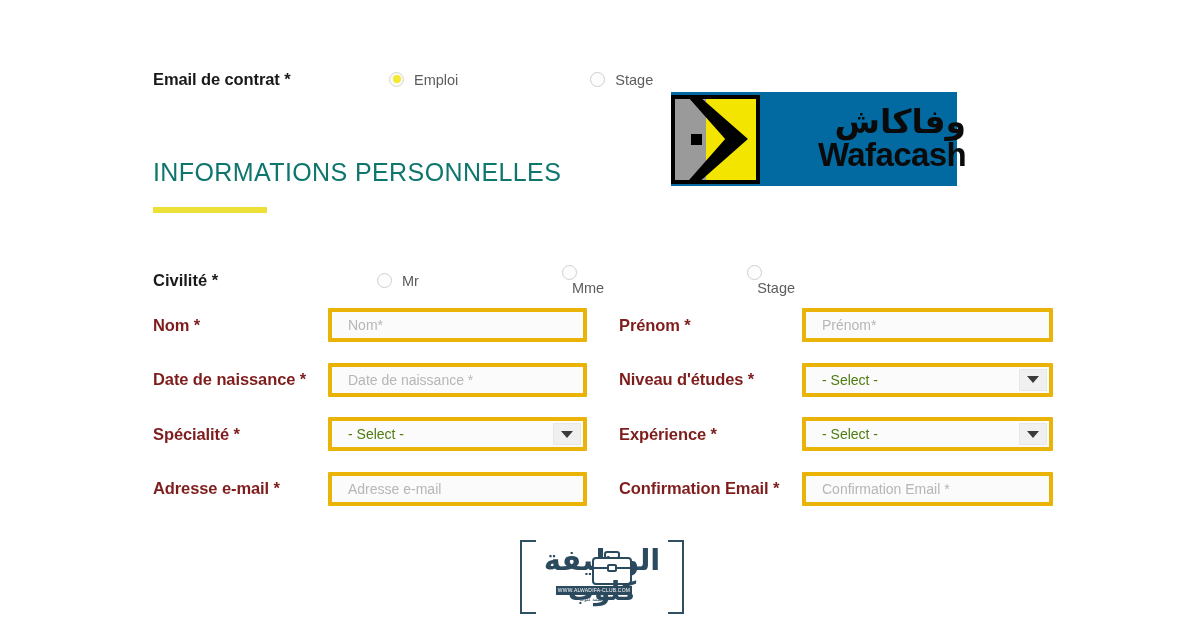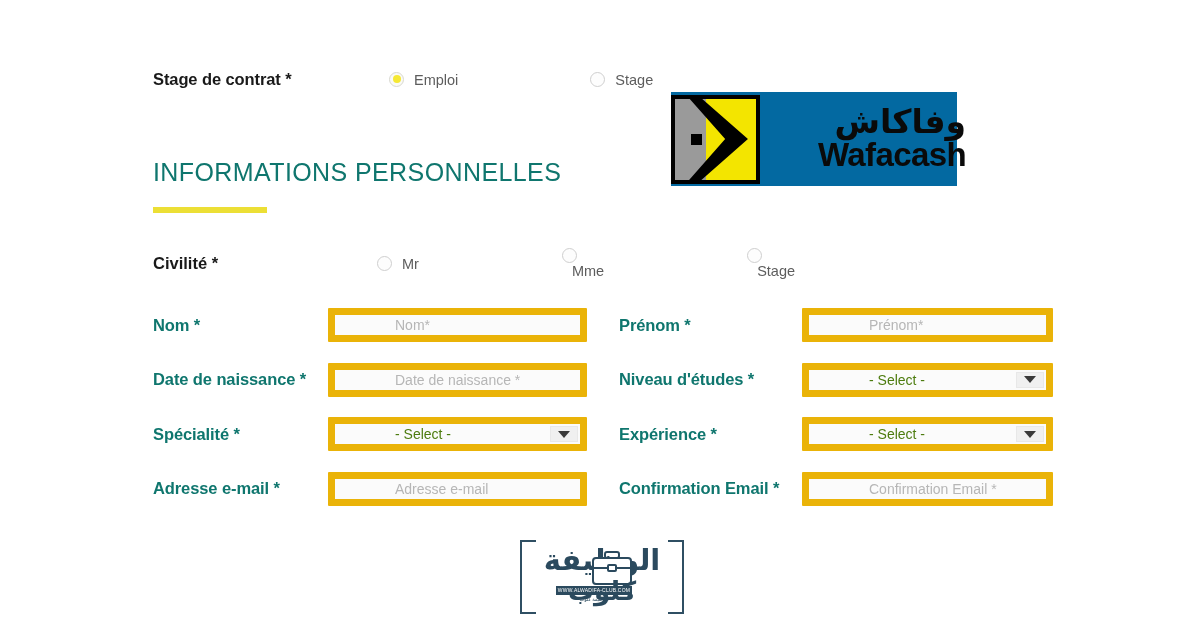--- a/index.html
+++ b/index.html
@@ -160,21 +160,21 @@
     line-height: 1.05;
     letter-spacing: -0.6px;
     margin-top: -2px;
     margin-left: 44px;
   }
 
   
   .civilite-row {
     position: absolute;
     left: 153px;
-    top: 248px;
+    top: 265px;
     display: flex;
     align-items: center;
   }
   .civilite-label {
     font-size: 16.5px;
     font-weight: bold;
     color: #191919;
     width: 178px;
   }
   .civilite-row .radio-opt + .radio-opt { margin-left: 97px; flex-direction: column; }
@@ -195,38 +195,37 @@
     display: flex;
     align-items: center;
     height: 36px;
   }
   .field.left  { width: 434px; }
   .field.right { width: 434px; margin-left: 32px; }
 
   .field-label {
     font-size: 16.5px;
     font-weight: bold;
-    color: #0f766e;
+    color: #7f1d1d;
     letter-spacing: -0.1px;
     flex: none;
   }
   .field.left  .field-label { width: 175px; }
   .field.right .field-label { width: 183px; }
 
   .control {
     flex: 1;
     height: 34px;
-    border: 7px solid #eab308;
+    border: 4px solid #eab308;
     background: #fbfbfb;
     box-sizing: border-box;
     display: flex;
     align-items: center;
     position: relative;
     border-radius: 1px;
-    padding-left: 44px;
   }
   .control .ph {
     padding-left: 16px;
     font-size: 14px;
     color: #b6b6b6;
     white-space: nowrap;
     overflow: hidden;
   }
   .control.select .ph { color: #4d7c0f; }
 
@@ -322,21 +321,21 @@
     white-space: nowrap;
     overflow: hidden;
   }
 </style>
 </head>
 <body>
 
 <div class="page">
 
   <div class="contract-row">
-    <div class="contract-label">Stage de contrat *</div>
+    <div class="contract-label">Email de contrat *</div>
 
     <label class="radio-opt">
       <span class="radio checked"></span>
       <span class="radio-text">Emploi</span>
     </label>
 
     <label class="radio-opt">
       <span class="radio"></span>
       <span class="radio-text">Stage</span>
     </label>

